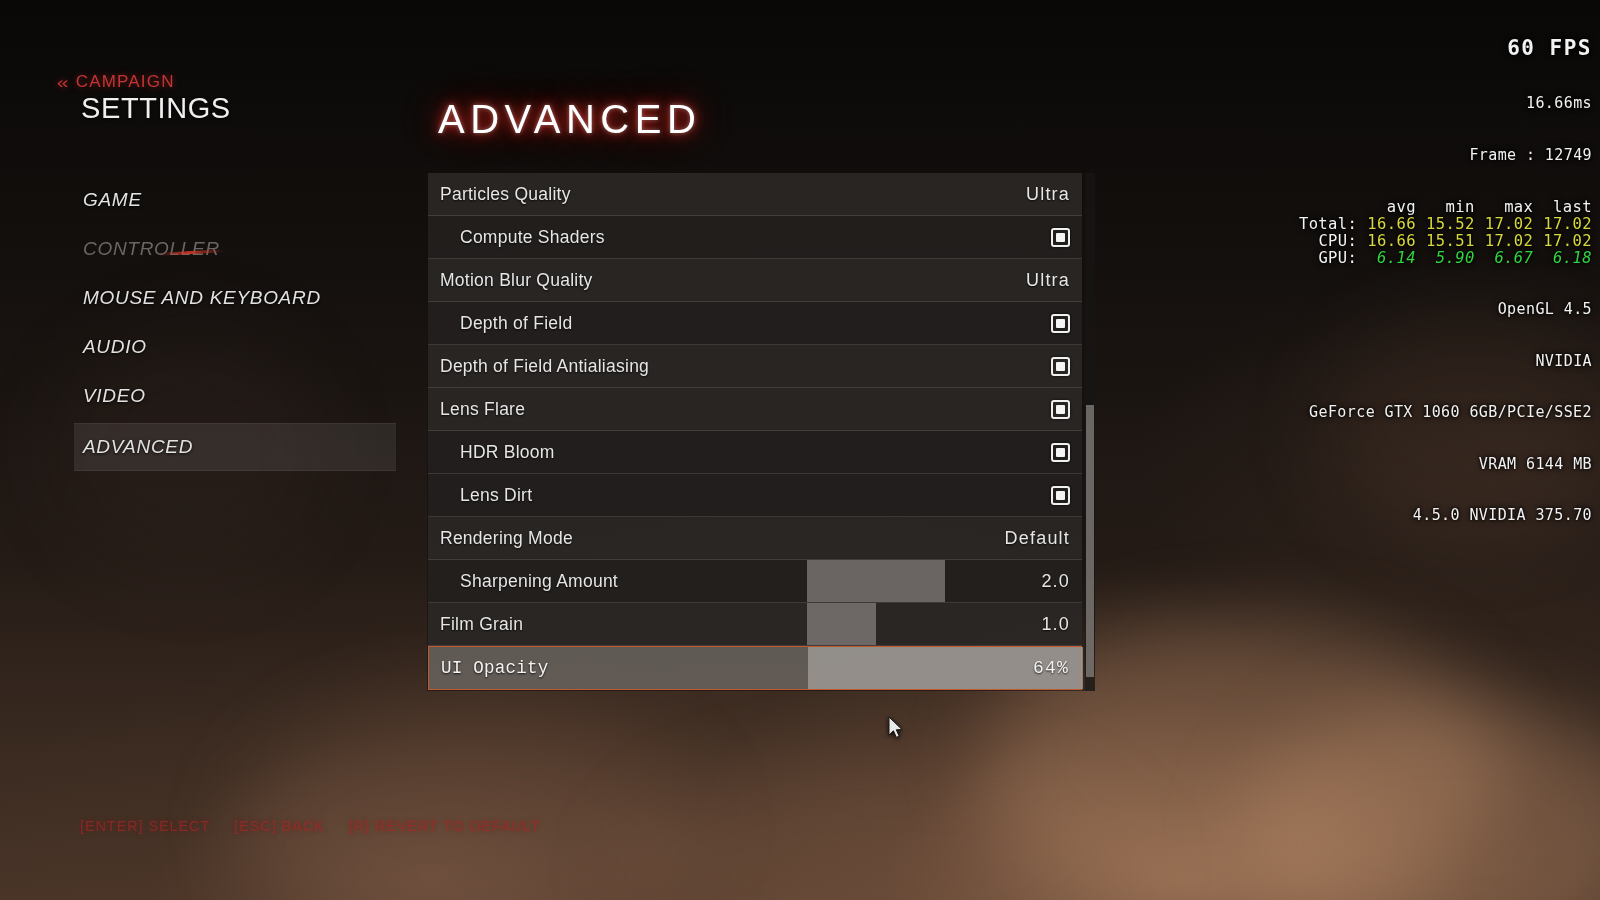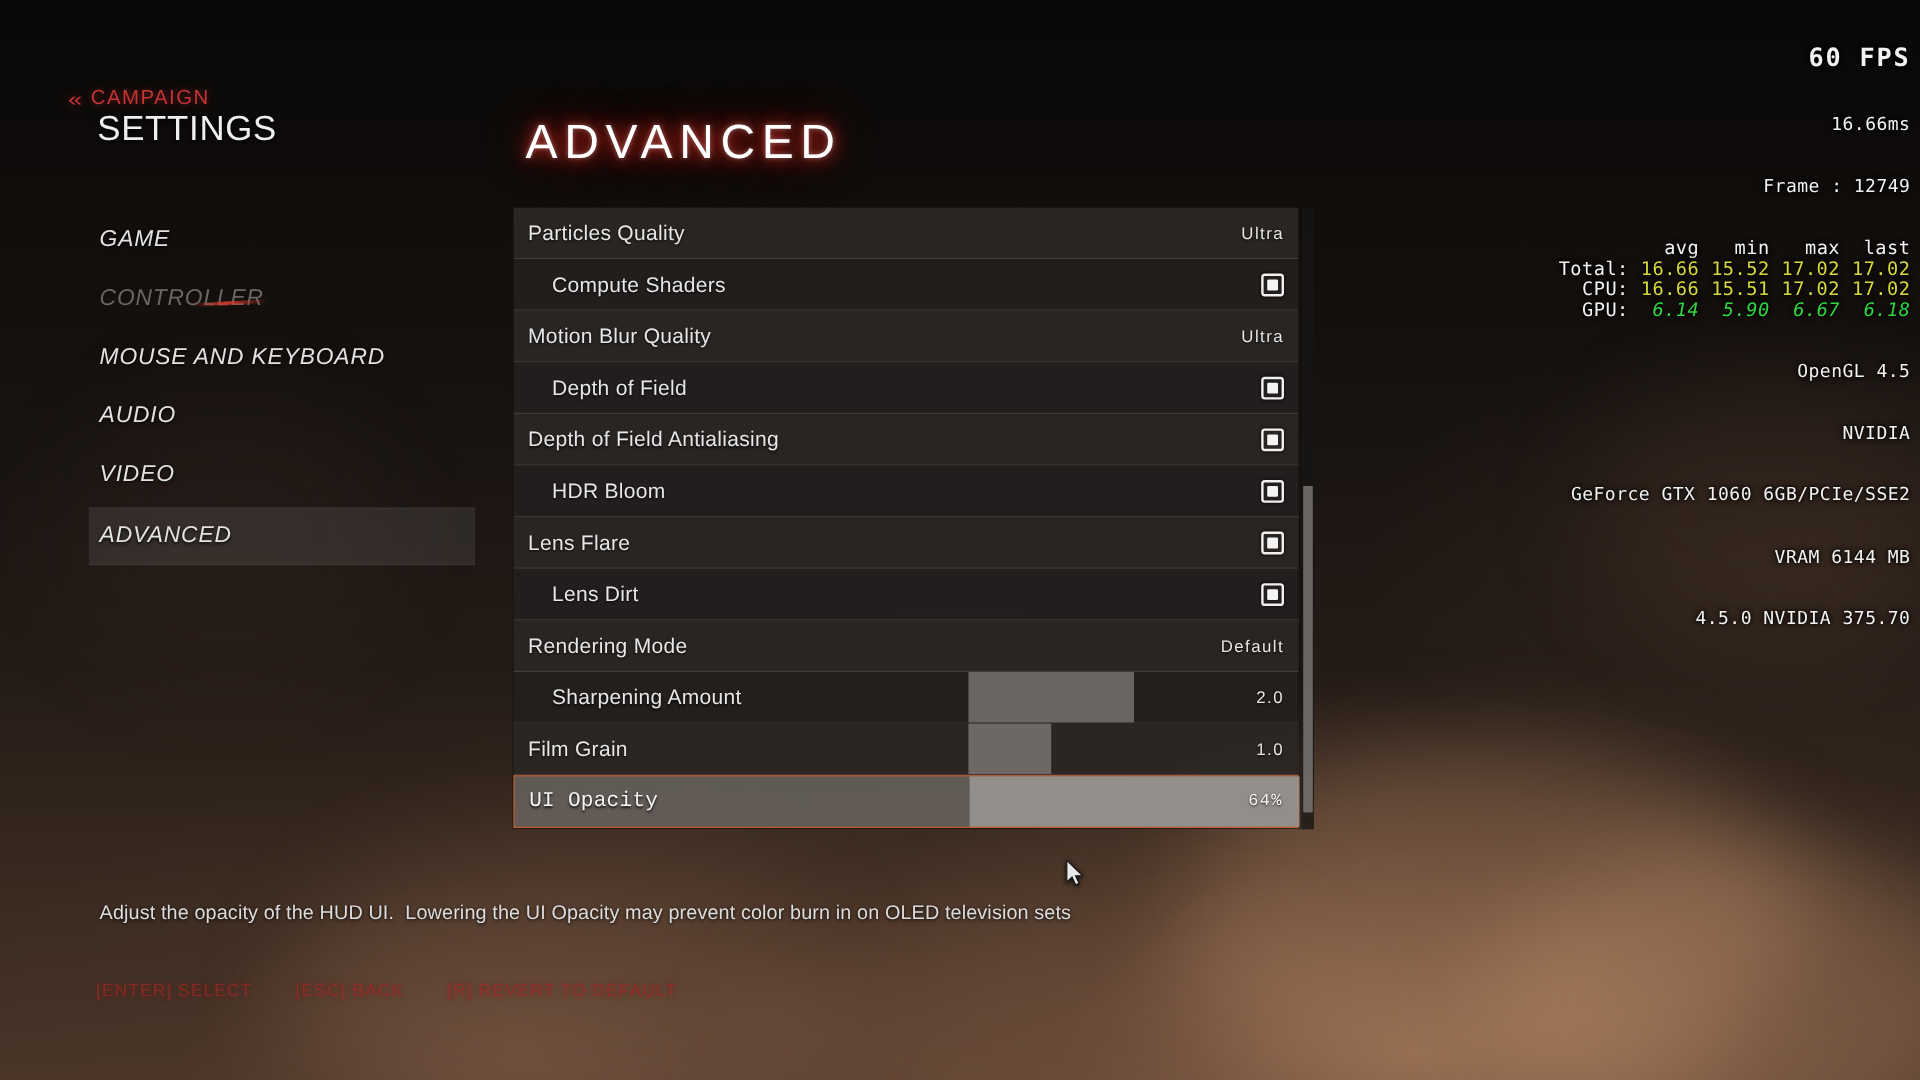--- a/index.html
+++ b/index.html
@@ -200,21 +200,21 @@
     font-size: 17.5px;
     color: #e6e6e6;
     letter-spacing: 0.25px;
     text-shadow: 0 1px 2px rgba(0,0,0,0.8);
   }
   .row .value {
     position: relative;
     z-index: 3;
     margin-left: auto;
     padding-right: 12px;
-    font-size: 14px;
+    font-size: 18px;
     color: #e6e6e6;
     letter-spacing: 1.2px;
     text-shadow: 0 1px 2px rgba(0,0,0,0.8);
   }
   .row .slider-fill {
     position: absolute;
     z-index: 1;
     top: 0;
     bottom: 0;
     left: 379px;
@@ -282,21 +282,21 @@
     text-shadow: 0 1px 3px rgba(0,0,0,0.9);
     white-space: pre;
   }
 
   
   #footer {
     position: absolute;
     left: 80px;
     top: 818px;
     display: flex;
-    gap: 36px;
+    gap: 24px;
     font-size: 14.5px;
     letter-spacing: 0.9px;
     color: rgba(173,38,38,0.62);
     text-shadow: 0 0 4px rgba(120,20,20,0.5);
   }
 
   
   #cursor {
     position: absolute;
     left: 888px;
@@ -418,29 +418,29 @@
           </span>
       </div>
 
       <div class="row">
         <span class="label">Depth of Field Antialiasing</span>
         <span class="checkbox">
             <i></i>
           </span>
       </div>
 
+      <div class="row">
+        <span class="label">Lens Flare</span>
+        <span class="checkbox">
+            <i></i>
+          </span>
+      </div>
+
       <div class="row alt">
         <span class="label">HDR Bloom</span>
-        <span class="checkbox">
-            <i></i>
-          </span>
-      </div>
-
-      <div class="row">
-        <span class="label">Lens Flare</span>
         <span class="checkbox">
             <i></i>
           </span>
       </div>
 
       <div class="row alt">
         <span class="label">Lens Dirt</span>
         <span class="checkbox">
             <i></i>
           </span>
@@ -469,21 +469,20 @@
         <span class="value">64%</span>
       </div>
 
     </div>
 
     <div id="scroll-track">
       <div id="scroll-thumb"></div>
     </div>
   </div>
 
-  <div id="description">Adjust the opacity of the HUD UI.  Lowering the UI Opacity may prevent color burn in on OLED television sets</div>
 
   <div id="footer">
     <span>[ENTER] SELECT</span>
     <span>[ESC] BACK</span>
     <span>[R] REVERT TO DEFAULT</span>
   </div>
 
   <svg id="cursor" viewBox="0 0 16 24">
     <path d="M1,1 L1,19 L5.4,14.8 L8.4,21.4 L11.2,20.1 L8.3,13.8 L14,13.6 Z" fill="#e8e8e8" stroke="#1a1a1a" stroke-width="1"></path>
   </svg>

